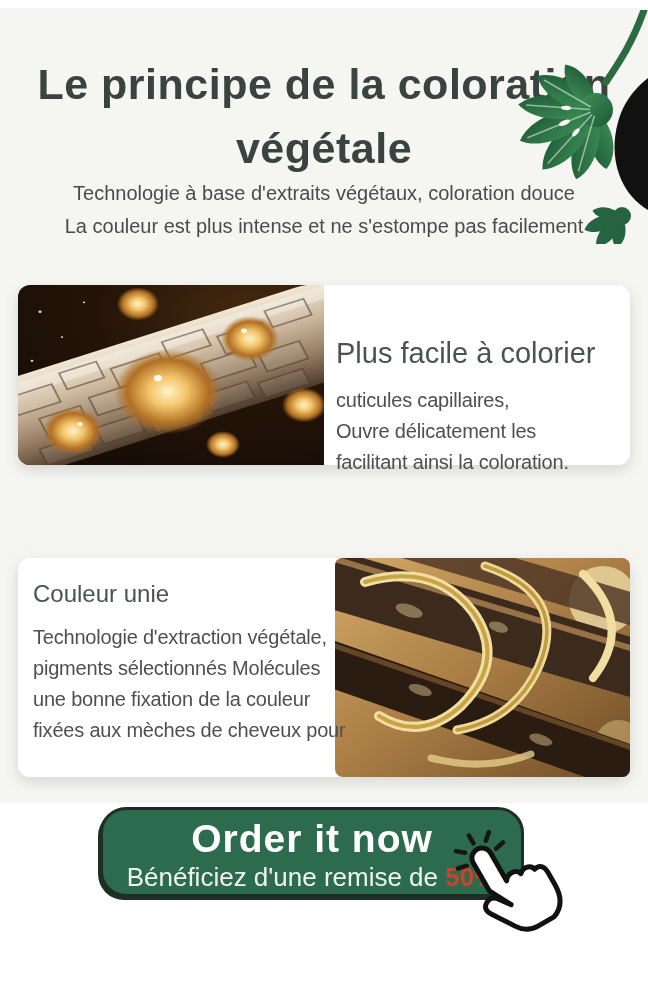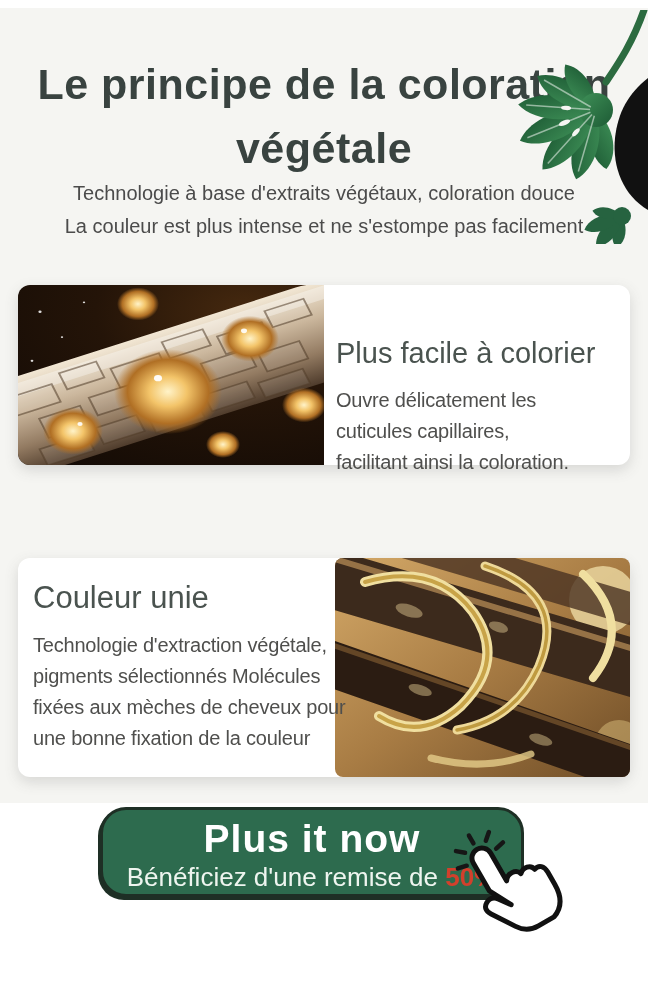--- a/index.html
+++ b/index.html
@@ -39,21 +39,21 @@
   .card-1 .card-img{left:0;width:306px;border-radius:12px 0 0 12px;}
   .card-2 .card-img{right:0;width:295px;border-radius:8px;}
   .card-img svg{display:block;width:100%;height:100%;}
   .card-content{position:absolute;z-index:2;}
   .card-1 .card-content{left:318px;top:52px;width:294px;}
   .card-2 .card-content{left:15px;top:22px;width:302px;}
   .card-title{
     font-size:29px;color:#4a534f;margin:0 0 15px 0;font-weight:400;
     white-space:nowrap;
   }
-  .card-2 .card-title{font-size:31px;margin-bottom:14px;}
+  .card-2 .card-title{font-size:24px;margin-bottom:14px;}
   .card-text{font-size:20px;line-height:31px;color:#4f4f4d;letter-spacing:-.2px;}
   .card-text div{white-space:nowrap;}
   
   .cta-button{
     position:absolute;left:100px;top:807px;width:424px;height:90px;
     background:var(--button-green,#2d6b4e);
     border:3px solid #1e2f25;border-radius:26px;box-sizing:border-box;
     text-align:center;cursor:pointer;z-index:6;
     box-shadow:-2px 3px 0 #1e2f25;
   }
@@ -181,35 +181,35 @@
       <g fill="#ffffff">
         <circle cx="140" cy="118" r="4" opacity="0.95"></circle>
         <circle cx="226" cy="58" r="3" opacity="0.9"></circle>
         <circle cx="62" cy="176" r="2.6" opacity="0.9"></circle>
       </g>
     </svg>
   </div>
   <div class="card-content">
     <div class="card-title">Plus facile à colorier</div>
     <div class="card-text">
+      <div>cuticules capillaires,</div>
       <div>Ouvre délicatement les</div>
-      <div>cuticules capillaires,</div>
       <div>facilitant ainsi la coloration.</div>
     </div>
   </div>
 </div>
 
 <div class="card card-2">
   <div class="card-content">
     <div class="card-title">Couleur unie</div>
     <div class="card-text">
       <div>Technologie d'extraction végétale,</div>
       <div>pigments sélectionnés Molécules</div>
+      <div>une bonne fixation de la couleur</div>
       <div>fixées aux mèches de cheveux pour</div>
-      <div>une bonne fixation de la couleur</div>
     </div>
   </div>
   <div class="card-img">
     <svg viewBox="0 0 295 219" preserveAspectRatio="none">
       <defs>
         <linearGradient id="c2bg" x1="0" y1="0" x2="1" y2="1">
           <stop offset="0" stop-color="#d4a968"></stop>
           <stop offset="0.5" stop-color="#a87c44"></stop>
           <stop offset="1" stop-color="#6f4d27"></stop>
         </linearGradient>
@@ -236,21 +236,21 @@
         <path d="M150 8 Q 234 36 204 108 Q 180 162 122 172" stroke="#eed998" stroke-width="9"></path>
         <path d="M150 8 Q 234 36 204 108 Q 180 162 122 172" stroke="#bf9a40" stroke-width="3.5"></path>
         <path d="M248 16 Q 300 66 258 120" stroke="#f0dfa0" stroke-width="8"></path>
         <path d="M96 200 Q 150 214 196 196" stroke="#e5cd8a" stroke-width="7" opacity="0.8"></path>
       </g>
     </svg>
   </div>
 </div>
 
 <div class="cta-button">
-  <div class="cta-label">Plus it now</div>
+  <div class="cta-label">Order it now</div>
   <div class="cta-sub">
     <span>Bénéficiez d'une remise de</span>
     <span class="discount">50%</span>
   </div>
 </div>
 
 <div class="hand-wrap">
   <svg viewBox="0 0 120 120" width="120" height="120">
     <g transform="rotate(-30 55 60)">
       <g stroke="#161616" stroke-width="4.5" stroke-linecap="round">

